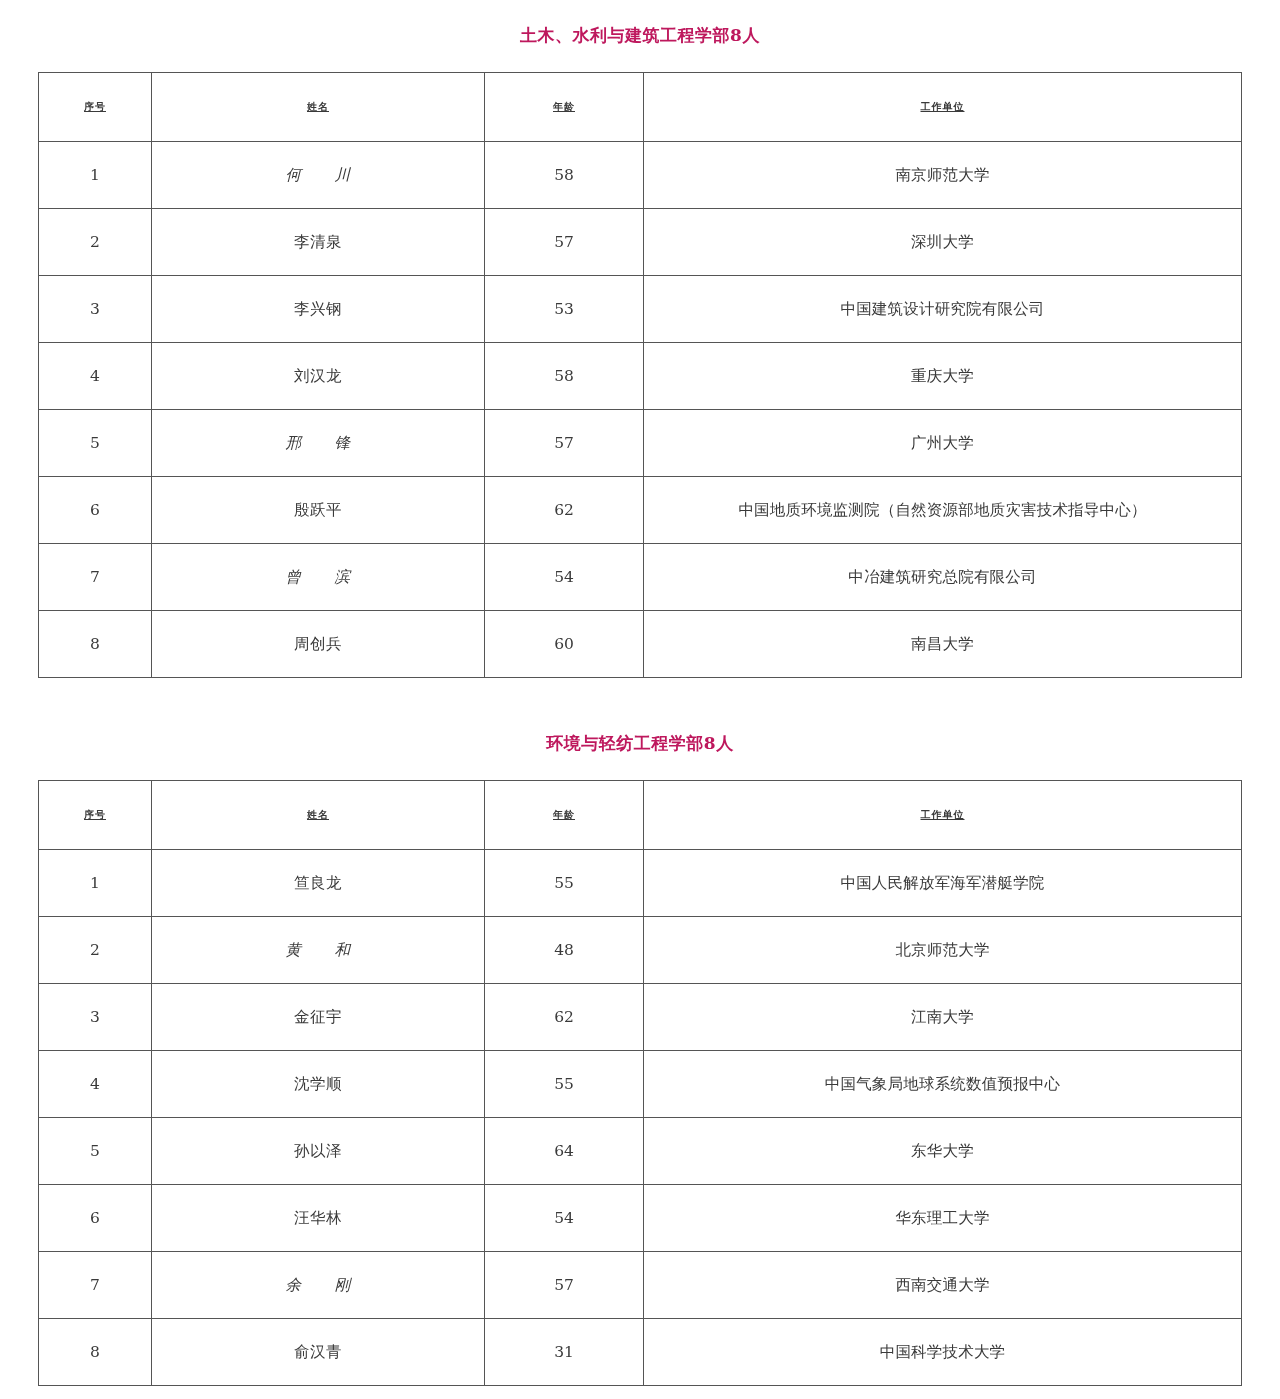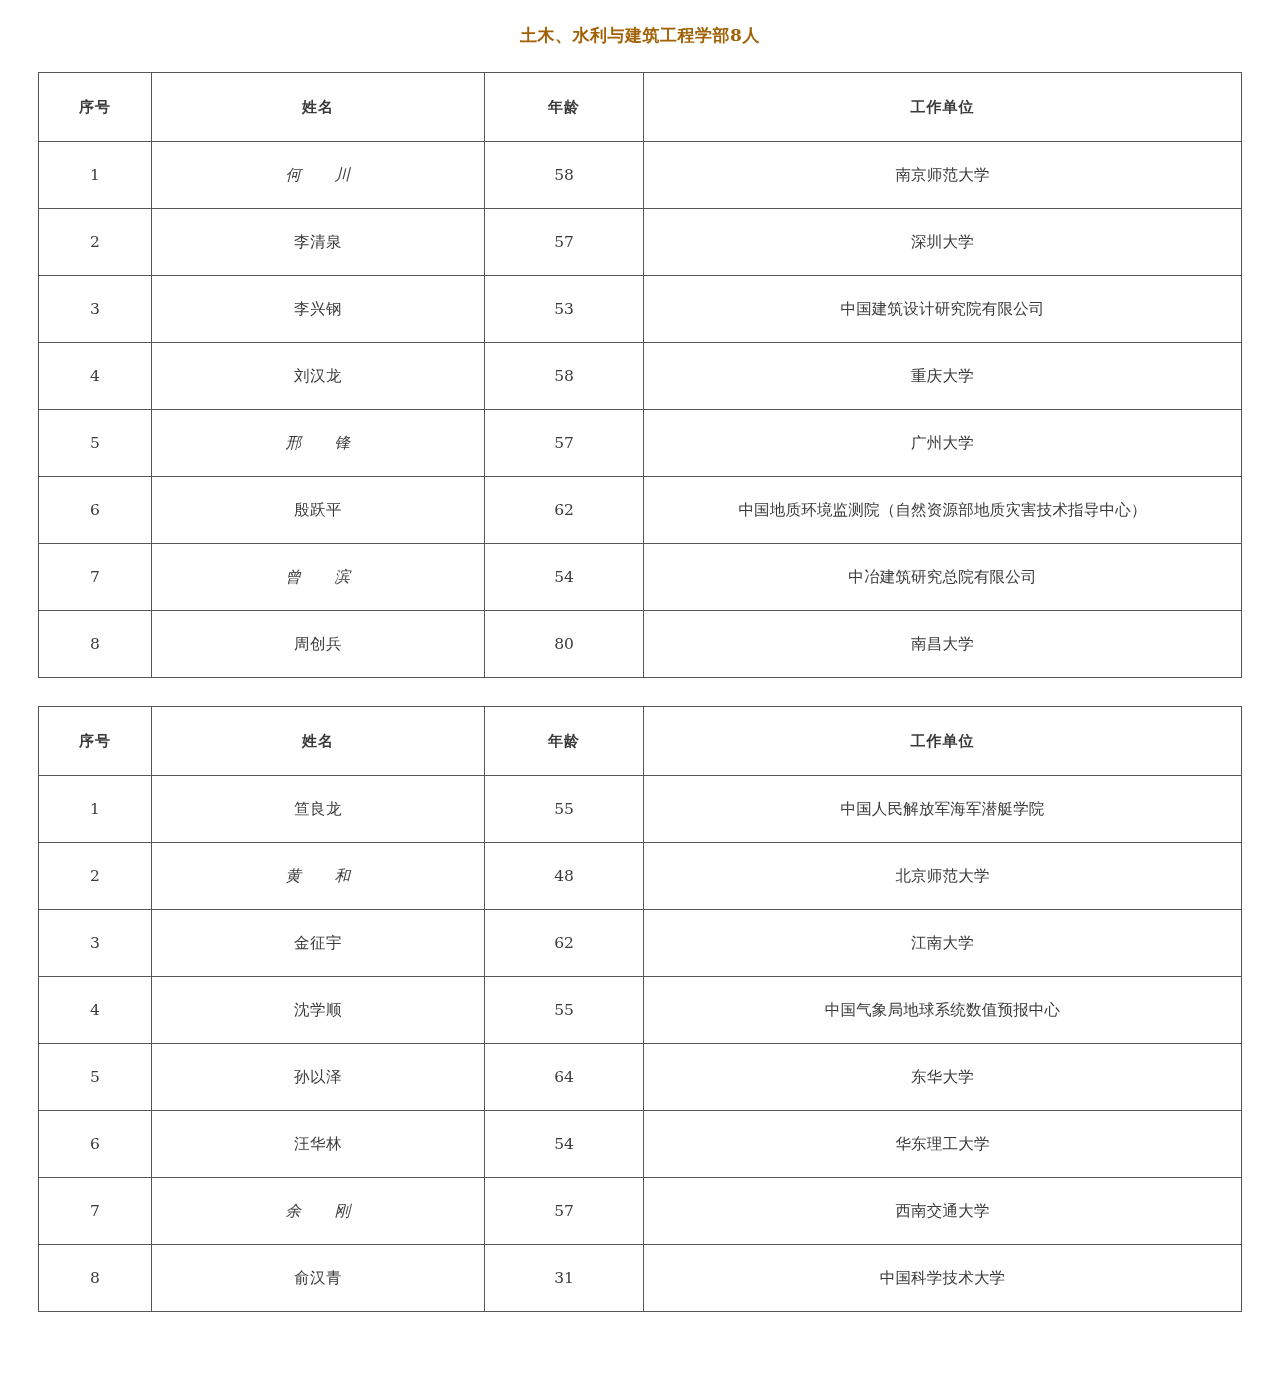--- a/index.html
+++ b/index.html
@@ -21,21 +21,21 @@
     height: 1399px;
     box-sizing: border-box;
   }
   .section {
     width: 1280px;
   }
   .section-title {
     text-align: center;
     font-size: 17px;
     font-weight: 600;
-    color: #a16207;
+    color: #be185d;
     letter-spacing: 0.5px;
     line-height: 1;
   }
   .sec1-title { padding-top: 27px; padding-bottom: 0; }
   .sec2-title { padding-top: 57px; padding-bottom: 0; }
 
   .tbl-wrap {
     width: 1204px;
     margin: 0 0 0 38px;
     padding-top: 28px;
@@ -57,24 +57,25 @@
     text-align: center;
     vertical-align: middle;
     height: 66px;
     padding: 0 4px;
     font-weight: normal;
     color: #3a3a3a;
     white-space: nowrap;
     overflow: hidden;
   }
   table.roster thead th {
-    font-size: 15px;
+    font-size: 10px;
     font-weight: 600;
     letter-spacing: 1px;
     height: 68px;
+    text-decoration: underline;
   }
   table.roster tbody td {
     font-size: 15.5px;
   }
   td.col-no, td.col-age {
     font-family: "DejaVu Serif", "Liberation Serif", serif;
     font-size: 15px;
   }
   td.col-name {
     letter-spacing: 0.5px;
@@ -155,29 +156,30 @@
             </tr>
             <tr>
               <td class="col-no">7</td>
               <td class="col-name"><span class="nm2">曾滨</span></td>
               <td class="col-age">54</td>
               <td class="col-unit">中冶建筑研究总院有限公司</td>
             </tr>
             <tr>
               <td class="col-no">8</td>
               <td class="col-name">周创兵</td>
-              <td class="col-age">80</td>
+              <td class="col-age">60</td>
               <td class="col-unit">南昌大学</td>
             </tr>
           </tbody>
       </table>
     </div>
   </div>
 
   <div class="section">
+    <div class="section-title sec2-title">环境与轻纺工程学部8人</div>
 
     <div class="tbl-wrap">
       <table class="roster">
         <colgroup>
           <col class="c-no">
             <col class="c-name">
             <col class="c-age">
             <col class="c-unit">
         </colgroup>
         <thead>

